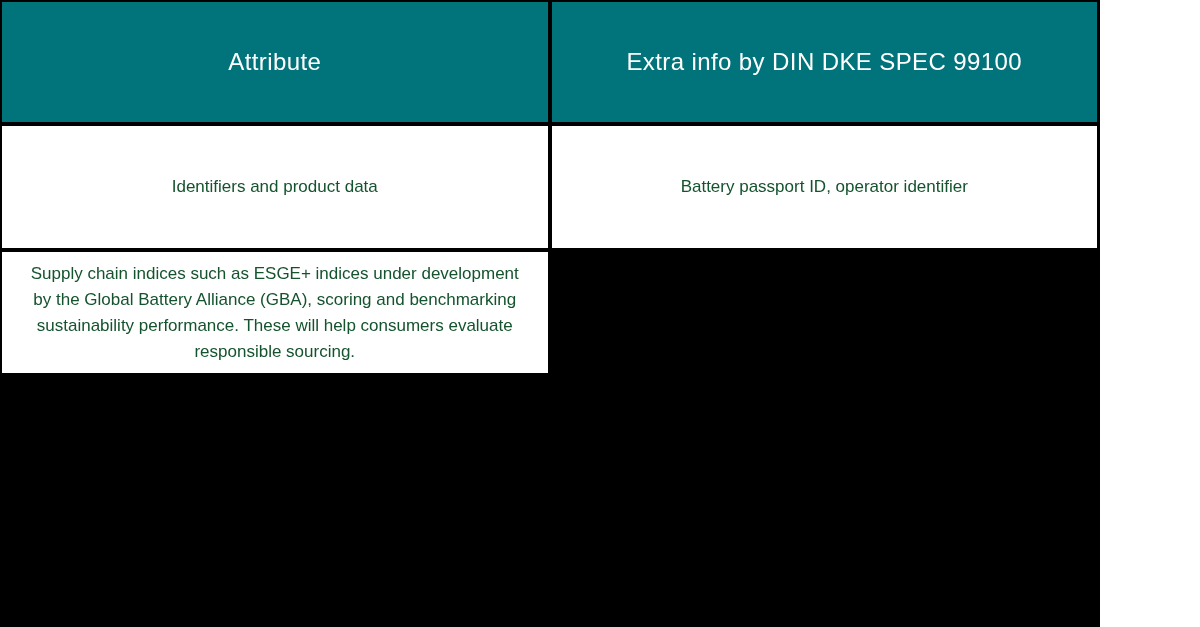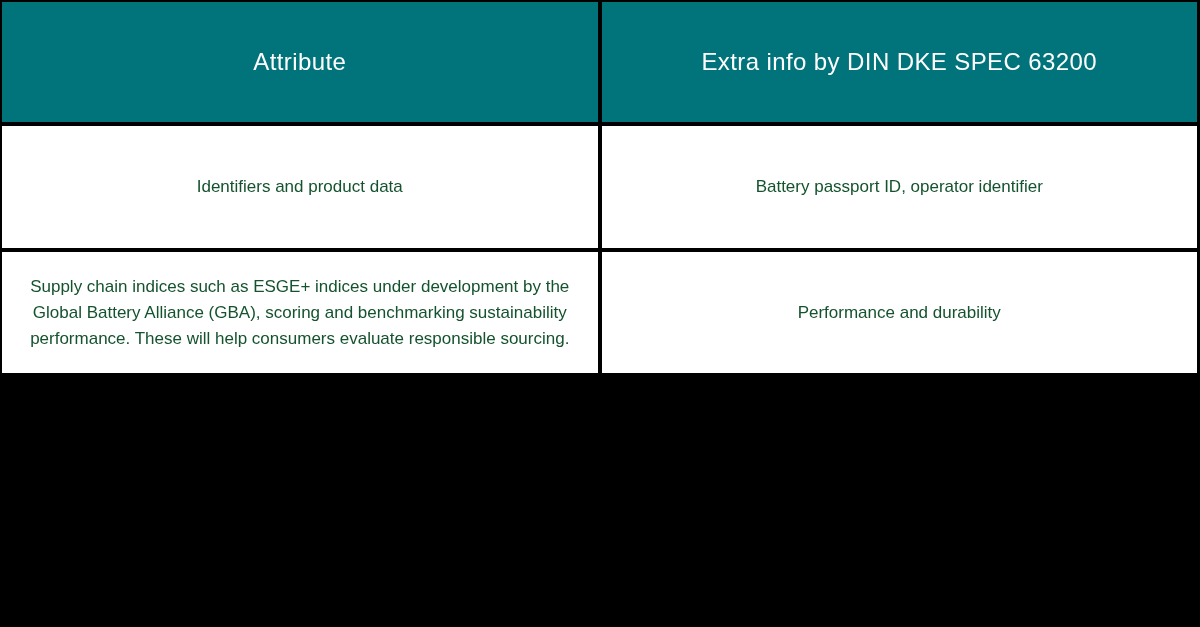--- a/index.html
+++ b/index.html
@@ -3,21 +3,21 @@
 <meta charset="utf-8">
 <style>
   html, body {
     margin: 0;
     padding: 0;
     background: #ffffff;
     font-family: "Liberation Sans", sans-serif;
   }
   .table-grid {
     box-sizing: border-box;
-    width: 1200px;
+    width: 1100px;
     height: 627px;
     background: #000000;
     display: grid;
     grid-template-columns: 1fr 1fr;
     grid-template-rows: 120px 122px 121px 121px 1fr;
     gap: 4px;
     padding: 2px 3px 4px 2px;
   }
   .cell {
     background: #ffffff;
@@ -46,27 +46,26 @@
     vertical-align: -0.22em;
     line-height: 0;
   }
 </style>
 </head>
 <body>
 
 <div class="table-grid">
 
   <div class="cell header">Attribute</div>
-  <div class="cell header">Extra info by DIN DKE SPEC 63200</div>
+  <div class="cell header">Extra info by DIN DKE SPEC 99100</div>
 
   <div class="cell">Identifiers and product data</div>
   <div class="cell">
     <span class="wrap">Battery passport ID, operator identifier</span>
   </div>
 
 
   <div class="cell">
     <span class="wrap">Supply chain indices such as ESGE+ indices under development by the Global Battery Alliance (GBA), scoring and benchmarking sustainability performance. These will help consumers evaluate responsible sourcing.</span>
   </div>
 
-  <div class="cell">Performance and durability</div>
 
 </div>
 
 </body></html>

